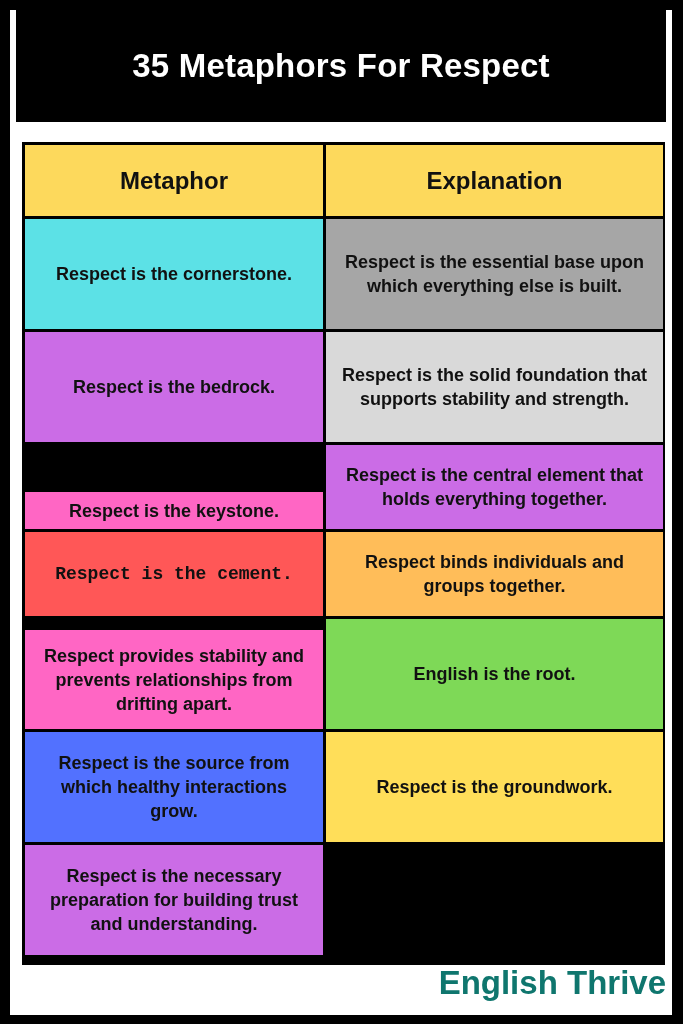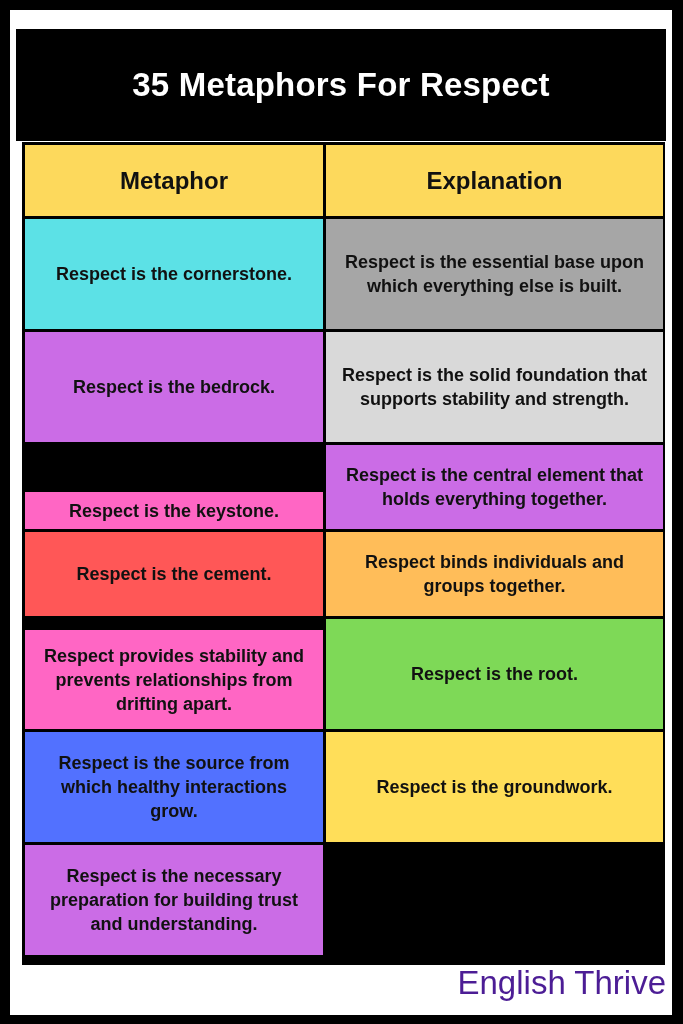--- a/index.html
+++ b/index.html
@@ -4,21 +4,21 @@
   <style>
     * { margin: 0; padding: 0; box-sizing: border-box; }
     html, body { width: 683px; height: 1024px; overflow: hidden; background: #000; }
     body { position: relative; font-family: "Liberation Sans", "DejaVu Sans", sans-serif; }
 
     .frame {
       position: absolute; left: 10px; top: 10px; width: 662px; height: 1005px;
       background: #ffffff;
     }
     .title-box {
-      position: absolute; left: 6px; top: 19px; width: 650px; height: 112px;
+      position: absolute; left: 6px; top: 0; width: 650px; height: 112px;
       background: #000000;
       display: flex; align-items: center; justify-content: center;
     }
     .title-text {
       color: #ffffff; font-weight: bold; font-size: 33px; letter-spacing: 0.2px;
     }
 
     .table {
       position: absolute; left: 12px; top: 132px; width: 643px; height: 823px;
       background: #000000;
@@ -32,21 +32,21 @@
     .cell {
       display: flex; align-items: center; justify-content: center;
       text-align: center; color: #111111; font-weight: bold;
       font-size: 18px; line-height: 24px; padding: 0 12px;
     }
     .cell.head { font-size: 24px; }
     .cell.expl { padding: 8px 14px; }
 
     .brand {
       position: absolute; right: 6px; top: 954px;
-      font-weight: normal; font-size: 33px; color: #4c1d95;
+      font-weight: bold; font-size: 33px; color: #0f766e;
     }
   </style>
 </head>
 <body>
 
 <div class="frame">
   <div class="title-box">
     <h1 class="title-text">35 Metaphors For Respect</h1>
   </div>
 
@@ -56,26 +56,26 @@
 
     <div class="cell" style="background: rgb(92, 225, 230);">Respect is the cornerstone.</div>
     <div class="cell expl" style="background: rgb(166, 166, 166);">Respect is the essential base upon which everything else is built.</div>
 
     <div class="cell" style="background: rgb(203, 108, 230);">Respect is the bedrock.</div>
     <div class="cell expl" style="background: rgb(217, 217, 217);">Respect is the solid foundation that supports stability and strength.</div>
 
     <div class="cell" style="background: rgb(255, 102, 196); margin-top: 47px;">Respect is the keystone.</div>
     <div class="cell expl" style="background: rgb(203, 108, 230);">Respect is the central element that holds everything together.</div>
 
-    <div class="cell" style="background: rgb(255, 87, 87);">Respect is the cement.</div>
+    <div class="cell" style="background: rgb(255, 87, 87); font-family: Liberation Mono, monospace;">Respect is the cement.</div>
     <div class="cell expl" style="background: rgb(255, 189, 89);">Respect binds individuals and groups together.</div>
 
     <div class="cell expl" style="background: rgb(255, 102, 196); margin-top: 11px;">Respect provides stability and prevents relationships from drifting apart.</div>
 
-    <div class="cell" style="background: rgb(126, 217, 87);">Respect is the root.</div>
+    <div class="cell" style="background: rgb(126, 217, 87);">English is the root.</div>
     <div class="cell expl" style="background: rgb(82, 113, 255);">Respect is the source from which healthy interactions grow.</div>
 
     <div class="cell" style="background: rgb(255, 222, 89);">Respect is the groundwork.</div>
     <div class="cell expl" style="background: rgb(203, 108, 230);">Respect is the necessary preparation for building trust and understanding.</div>
   </div>
 
   <div class="brand">English Thrive</div>
 </div>
 
 </body></html>

